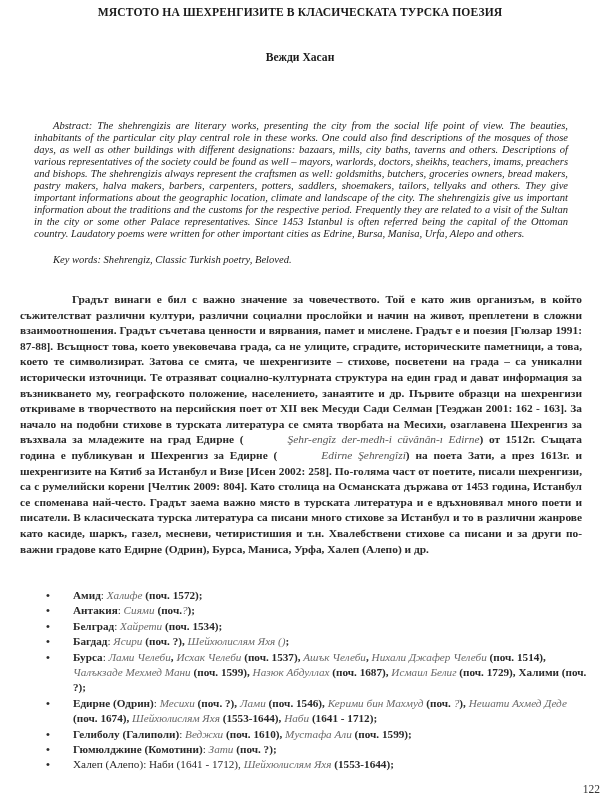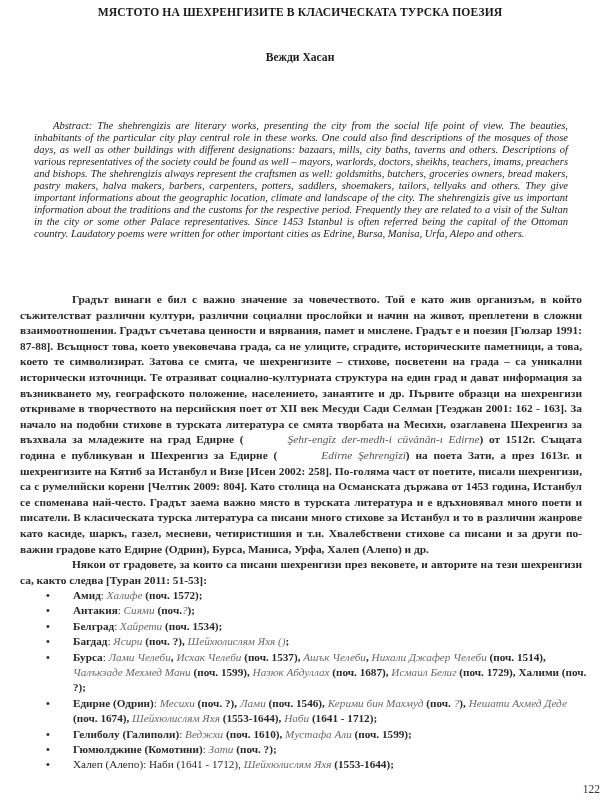--- a/index.html
+++ b/index.html
@@ -32,25 +32,25 @@
 </style>
 </head>
 <body>
 
 <div class="page">
   <div class="title-bg t1">МЯСТОТО НА ШЕХРЕНГИЗИТЕ В КЛАСИЧЕСКАТА ТУРСКА ПОЕЗИЯ</div>
   <div class="title-bg t2">Вежди Хасан</div>
 
   <div class="abstract">
     <p>Abstract: The shehrengizis are literary works, presenting the city from the social life point of view. The beauties, inhabitants of the particular city play central role in these works. One could also find descriptions of the mosques of those days, as well as other buildings with different designations: bazaars, mills, city baths, taverns and others. Descriptions of various representatives of the society could be found as well – mayors, warlords, doctors, sheikhs, teachers, imams, preachers and bishops. The shehrengizis always represent the craftsmen as well: goldsmiths, butchers, groceries owners, bread makers, pastry makers, halva makers, barbers, carpenters, potters, saddlers, shoemakers, tailors, tellyaks and others. They give important informations about the geographic location, climate and landscape of the city. The shehrengizis give us important information about the traditions and the customs for the respective period. Frequently they are related to a visit of the Sultan in the city or some other Palace representatives. Since 1453 Istanbul is often referred being the capital of the Ottoman country. Laudatory poems were written for other important cities as Edrine, Bursa, Manisa, Urfa, Alepo and others.</p>
+    <p class="kw">Key words: Shehrengiz, Classic Turkish poetry, Beloved.</p>
   </div>
 
   <div class="body">
     <p><span>Градът винаги е бил с важно значение за човечеството. Той е като жив организъм, в който съжителстват различни култури, различни социални прослойки и начин на живот, преплетени в сложни взаимоотношения. Градът съчетава ценности и вярвания, памет и мислене. Градът е и поезия [Гюлзар 1991: 87-88]. Всъщност това, което увековечава града, са не улиците, сградите, историческите паметници, а това, което те символизират. Затова се смята, че шехренгизите – стихове, посветени на града – са уникални исторически източници. Те отразяват социално-културната структура на един град и дават информация за възникването му, географското положение, населението, занаятите и др. Първите образци на шехренгизи откриваме в творчеството на персийския поет от XII век Месуди Сади Селман [Теэджан 2001: 162 - 163]. За начало на подобни стихове в турската литература се смята творбата на Месихи, озаглавена Шехренгиз за възхвала за младежите на град Едирне (</span><i>Şehr-engîz der-medh-i cüvânân-ı Edirne</i><span>) от 1512г. Същата година е публикуван и Шехренгиз за Едирне (</span><i>Edirne Şehrengîzi</i><span>) на поета Зати, а през 1613г. и шехренгизите на Кятиб за Истанбул и Визе [Исен 2002: 258]. По-голяма част от поетите, писали шехренгизи, са с румелийски корени [Челтик 2009: 804]. Като столица на Османската държава от 1453 година, Истанбул се споменава най-често. Градът заема важно място в турската литература и е вдъхновявал много поети и писатели. В класическата турска литература са писани много стихове за Истанбул и то в различни жанрове като касиде, шаркъ, газел, месневи, четиристишия и т.н. Хвалебствени стихове са писани и за други по-важни градове като Едирне (Одрин), Бурса, Маниса, Урфа, Халеп (Алепо) и др.</span></p>
-    <p>Някои от градовете, за които са писани шехренгизи през вековете, и авторите на тези шехренгизи са, както следва [Туран 2011: 51-53]:</p>
   </div>
 
   <div class="list" id="city-list">
       <div class="li"><span class="bullet">•</span><b>Амид</b>: <i>Халифе</i><b> (поч. 1572);</b></div>
       <div class="li"><span class="bullet">•</span><b>Антакия</b>: <i>Сиями</i><b> (поч.</b><i>?</i><b>);</b></div>
       <div class="li"><span class="bullet">•</span><b>Белград</b>: <i>Хайрети</i><b> (поч. 1534);</b></div>
       <div class="li"><span class="bullet">•</span><b>Багдад</b>: <i>Ясири</i><b> (поч. ?), </b><i>Шейхюлислям Яхя ()</i><b>;</b></div>
       <div class="li"><span class="bullet">•</span><b>Бурса</b>: <i>Лами Челеби</i><b>, </b><i>Исхак Челеби</i><b> (поч. 1537), </b><i>Ашък Челеби</i><b>, </b><i>Нихали Джафер Челеби</i><b> (поч. 1514), </b><i>Чалъкзаде Мехмед Мани</i><b> (поч. 1599), </b><i>Назюк Абдуллах</i><b> (поч. 1687), </b><i>Исмаил Белиг</i><b> (поч. 1729), </b><b>Халими</b><b> (поч. ?);</b></div>
       <div class="li"><span class="bullet">•</span><b>Едирне (Одрин)</b>: <i>Месихи</i><b> (поч. ?), </b><i>Лами</i><b> (поч. 1546), </b><i>Керими бин Махмуд</i><b> (поч. </b><i>?</i><b>), </b><i>Нешати Ахмед Деде</i><b> (поч. 1674), </b><i>Шейхюлислям Яхя</i><b> (1553-1644), </b><i>Наби</i><b> (1641 - 1712);</b></div>
       <div class="li"><span class="bullet">•</span><b>Гелиболу (Галиполи)</b>: <i>Веджхи</i><b> (поч. 1610), </b><i>Мустафа Али</i><b> (поч. 1599);</b></div>

